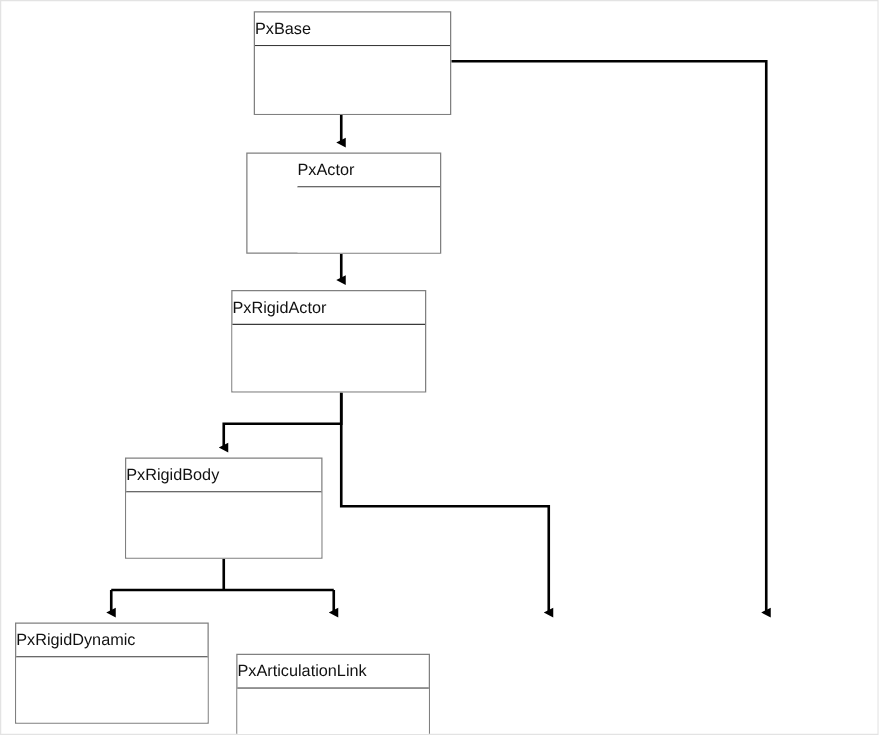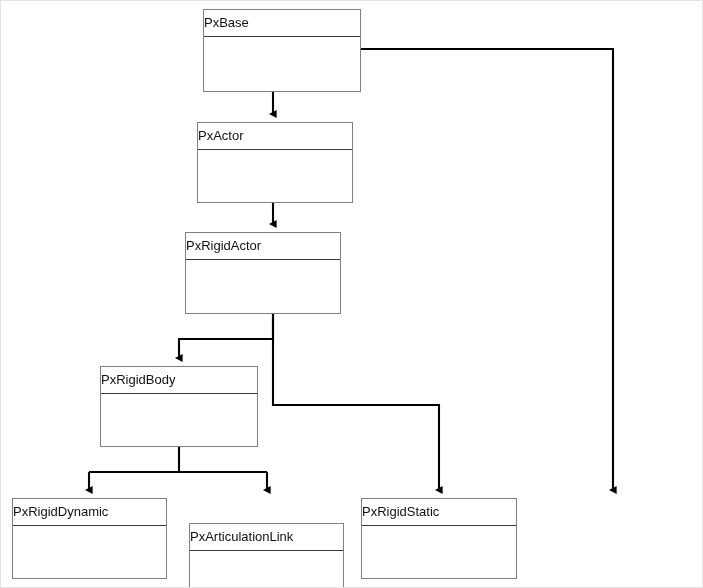--- a/index.html
+++ b/index.html
@@ -77,21 +77,21 @@
     <path d="M 88 471 L 266 471" stroke="#000000" stroke-width="2.1" fill="none"></path>
     <path d="M 88 471 L 88 489" stroke="#000000" stroke-width="2.1" fill="none" marker-end="url(#arrowhead)"></path>
     <path d="M 266 471 L 266 489" stroke="#000000" stroke-width="2.1" fill="none" marker-end="url(#arrowhead)"></path>
   </svg>
 
   <div class="uml-class" style="left:202px; top:8px; width:158px; height:83px;">
     <div class="uml-class-header">PxBase</div>
     <div class="uml-class-body" style="height:54px;"></div>
   </div>
 
-  <div class="uml-class" style="left:196px; top:121px; width:156px; height:81px;">
+  <div class="uml-class" style="left:196px; top:121px; width:156px; height:81px;padding-left:40px;">
     <div class="uml-class-header">PxActor</div>
     <div class="uml-class-body" style="height:52px;"></div>
   </div>
 
   <div class="uml-class" style="left:184px; top:231px; width:156px; height:82px;">
     <div class="uml-class-header">PxRigidActor</div>
     <div class="uml-class-body" style="height:53px;"></div>
   </div>
 
   <div class="uml-class" style="left:99px; top:365px; width:158px; height:81px;">
@@ -102,19 +102,15 @@
   <div class="uml-class" style="left:11px; top:497px; width:155px; height:81px;">
     <div class="uml-class-header">PxRigidDynamic</div>
     <div class="uml-class-body" style="height:52px;"></div>
   </div>
 
   <div class="uml-class" style="left:188px; top:522px; width:155px; height:81px;">
     <div class="uml-class-header">PxArticulationLink</div>
     <div class="uml-class-body" style="height:52px;"></div>
   </div>
 
-  <div class="uml-class" style="left:360px; top:497px; width:156px; height:81px;">
-    <div class="uml-class-header">PxRigidStatic</div>
-    <div class="uml-class-body" style="height:52px;"></div>
-  </div>
 
 
 </div>
 
 </body></html>

